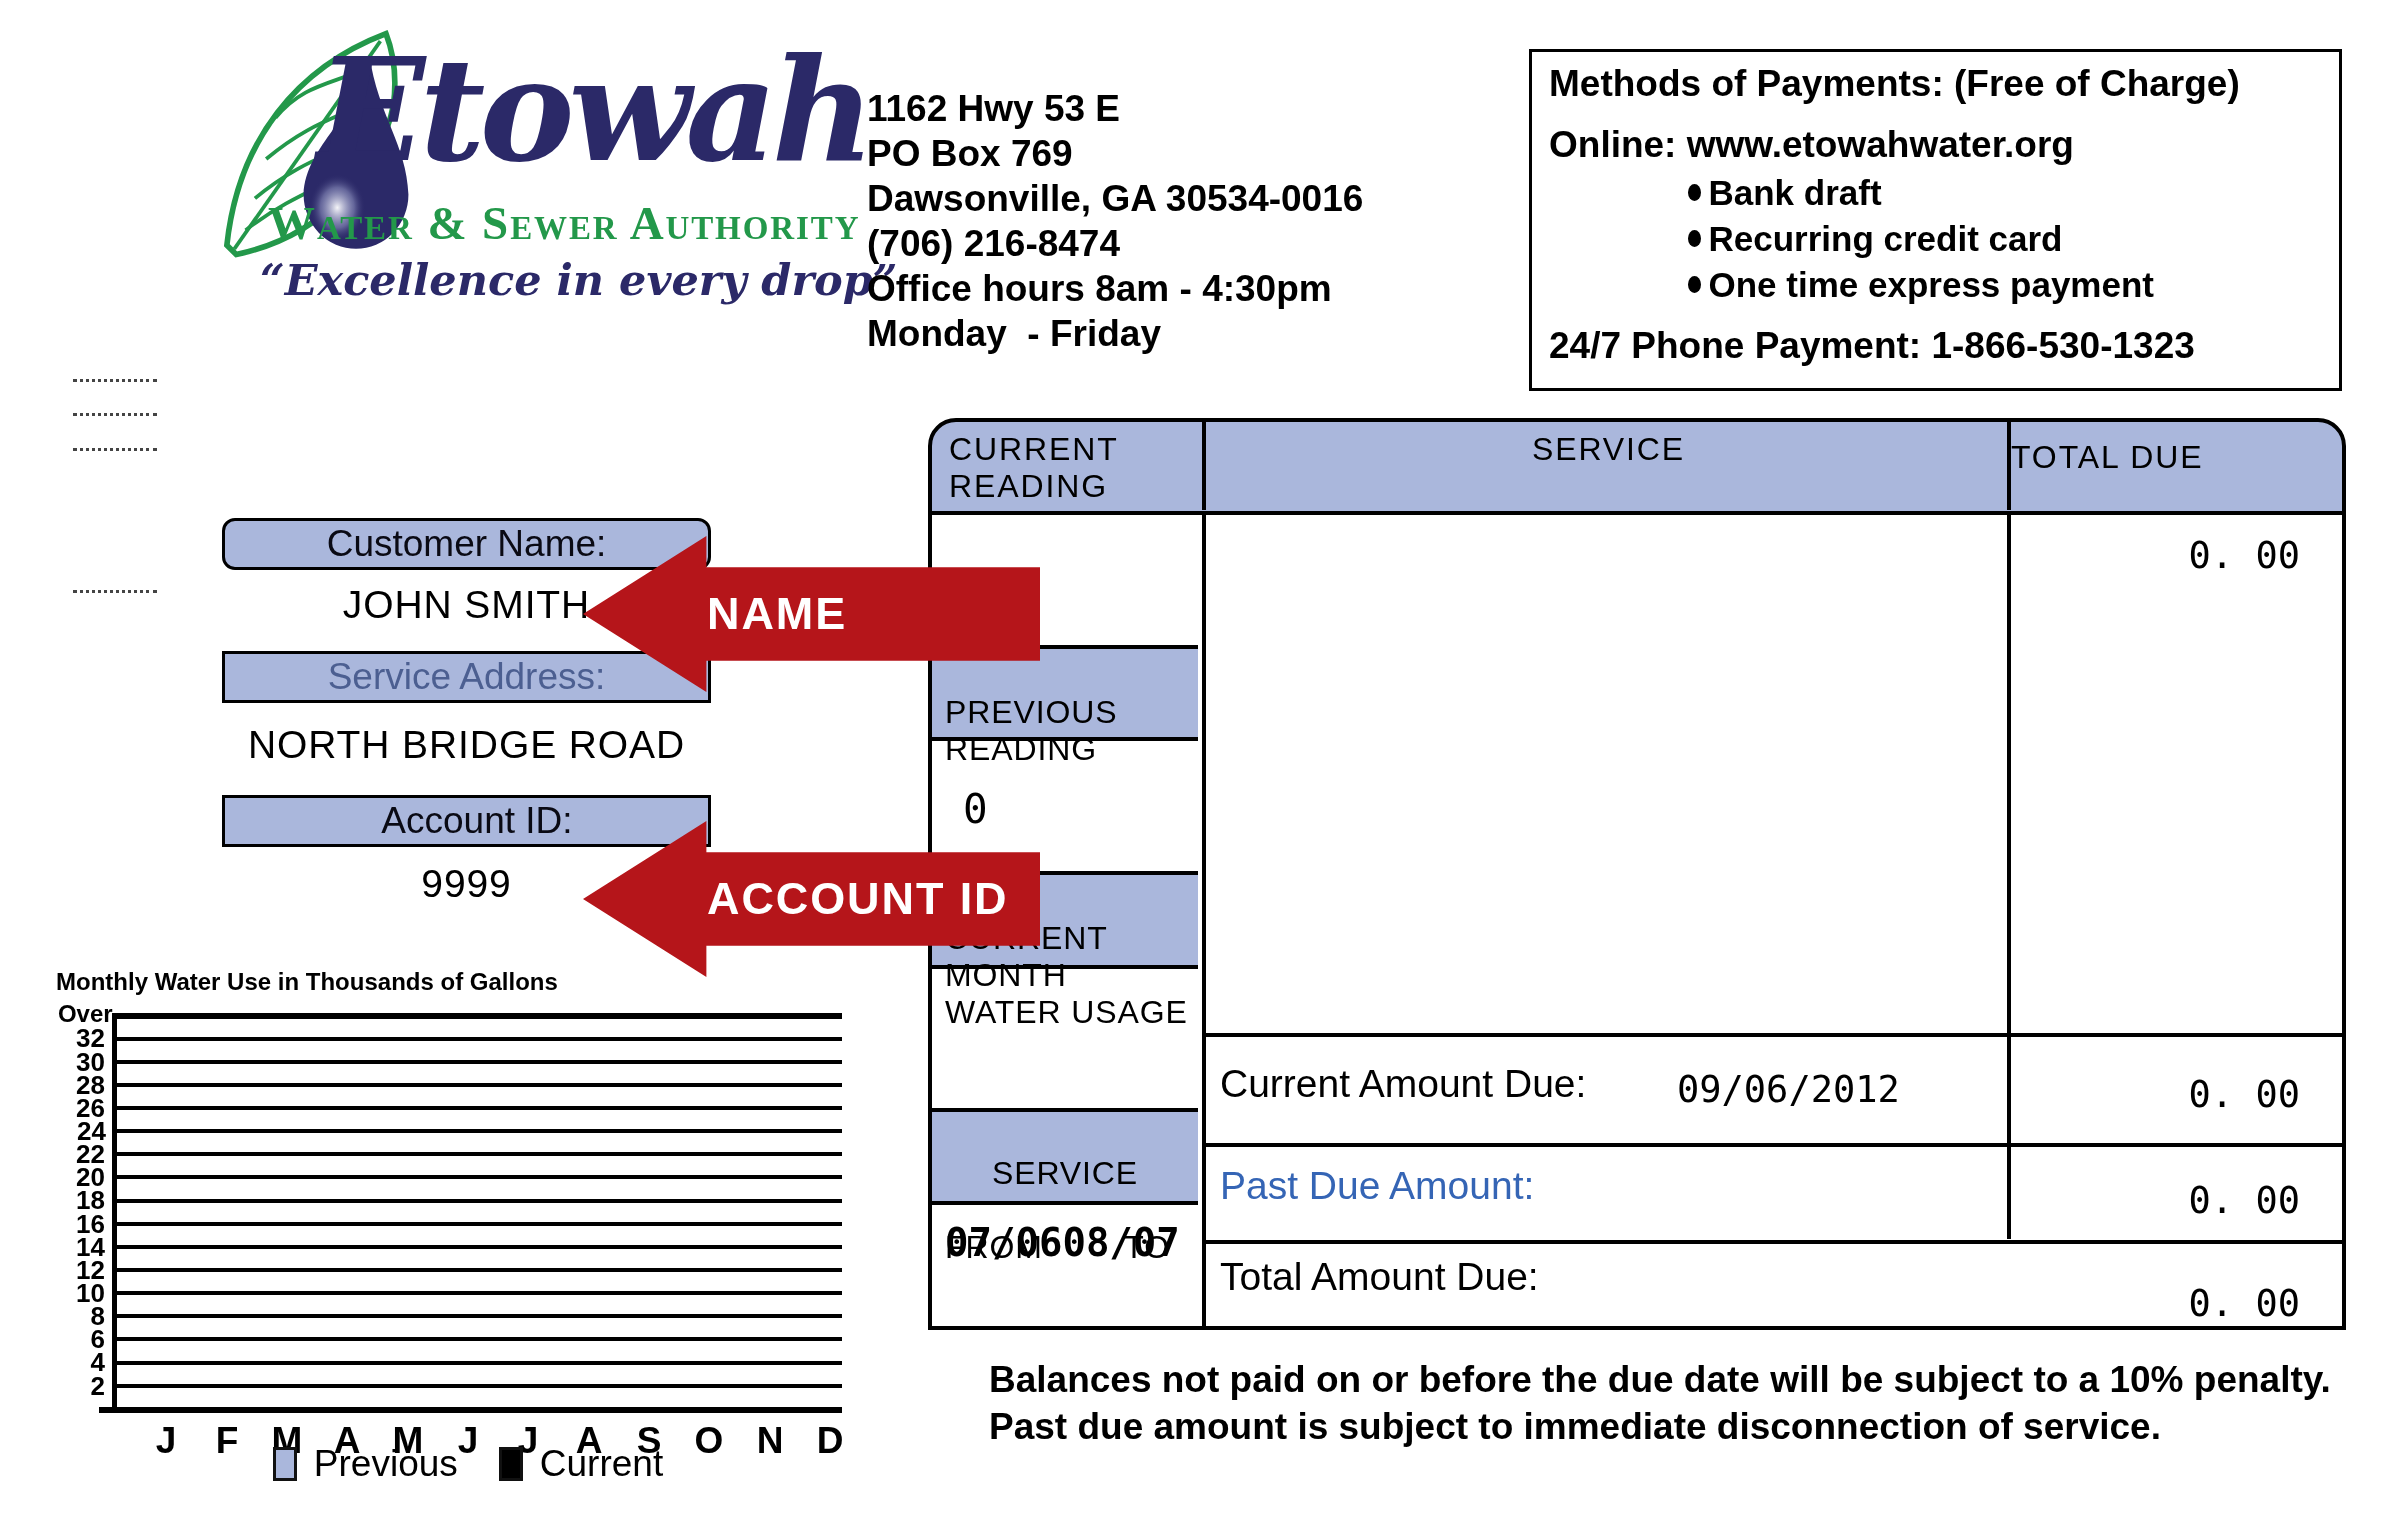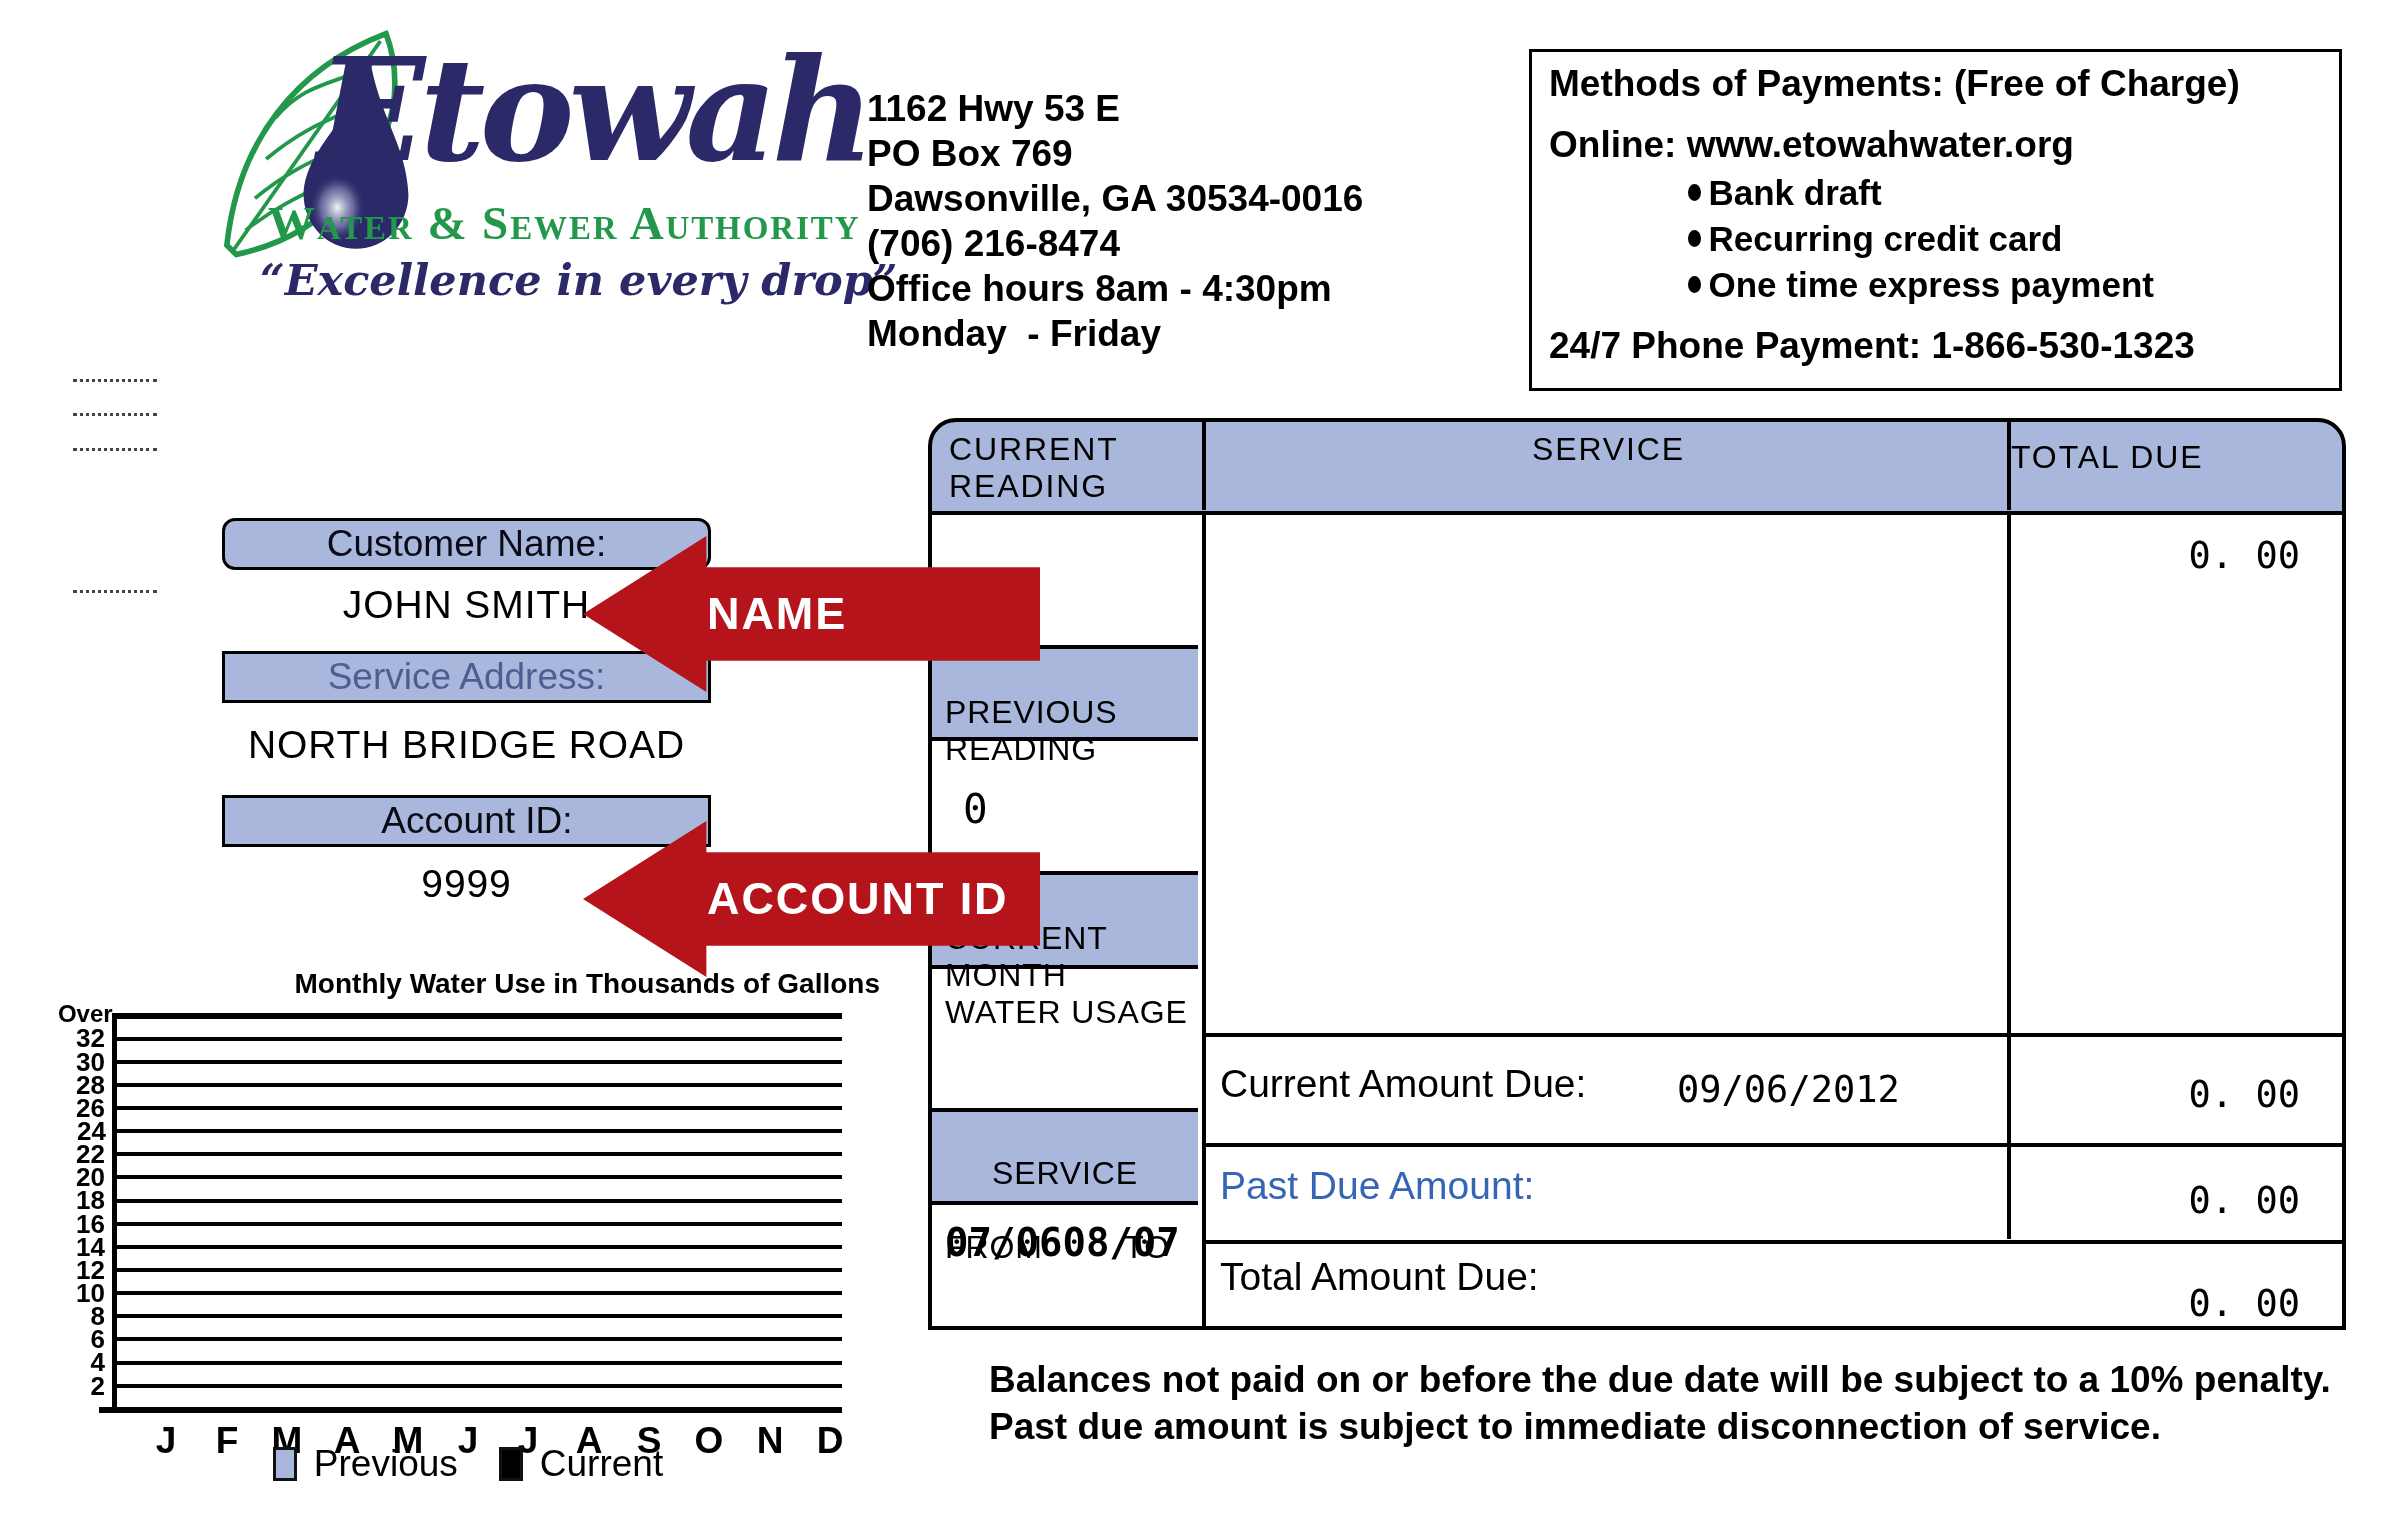--- a/index.html
+++ b/index.html
@@ -55,21 +55,21 @@
   .arrow{width:457px; height:156px; background:var(--red); z-index:30;
     clip-path:polygon(0 50%, 27% 0, 27% 20%, 100% 20%, 100% 80%, 27% 80%, 27% 100%);
     display:flex; align-items:center; padding-left:124px;
     color:#fff; font-size:45px; font-weight:bold; letter-spacing:1.9px;}
 
   
   .notice{font-size:37px; font-weight:bold; color:#000; line-height:47px;}
 
   
   #chart{left:56px; top:960px; width:824px; height:562px;}
-  .c-title{position:absolute; left:0; top:7.5px; width:824px; text-align:right; font-size:28px; font-weight:bold;}
+  .c-title{position:absolute; left:0; top:7.5px; width:824px; text-align:left; font-size:24px; font-weight:bold;}
   .gline{position:absolute; background:#000;}
   .ylab{position:absolute; text-align:right; font-size:26px; font-weight:bold; width:47px;}
   .mlab{position:absolute; font-size:37px; font-weight:bold; width:56px; text-align:center;}
   .legend{position:absolute; left:0; top:483px; width:824px; display:flex; justify-content:center;
     align-items:center; gap:17px;}
   .sw{width:24px; height:34px; border:3.7px solid #111;}
   .legtext{font-size:37px;}
 </style>
 </head>
 <body>

